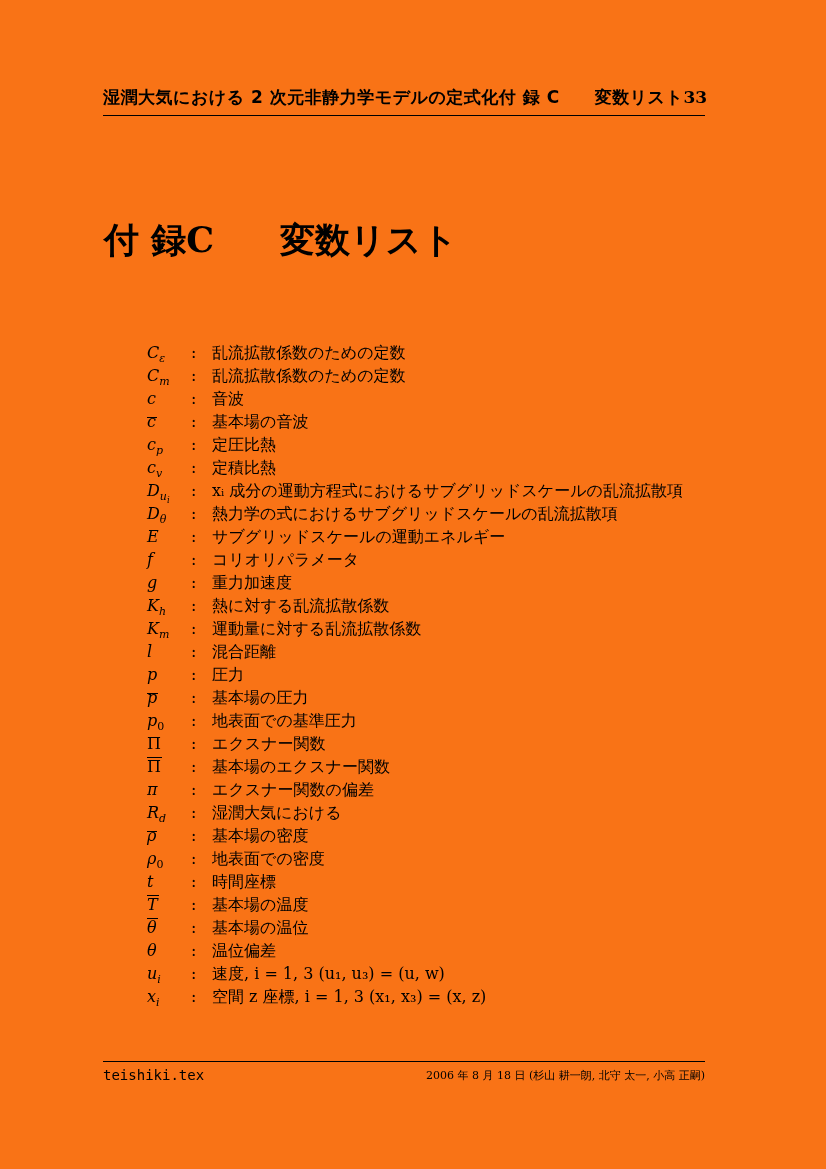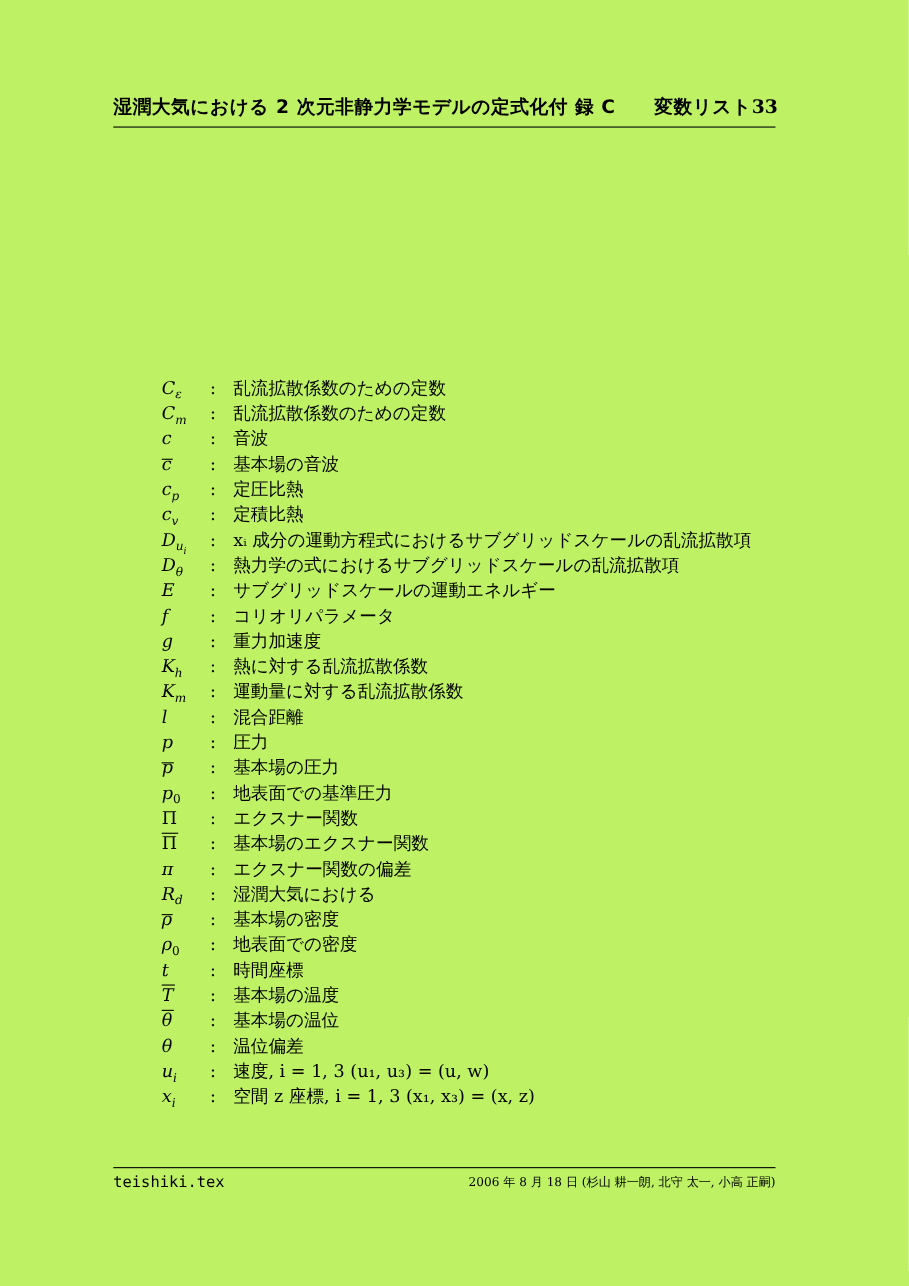--- a/index.html
+++ b/index.html
@@ -3,21 +3,21 @@
 <meta charset="utf-8">
 <style>
   html,body{margin:0;padding:0;}
   body{
     width:826px;height:1169px;
     background:#ffffff;color:#000;
     font-family:"DejaVu Serif","Liberation Serif",serif;
     position:relative;overflow:hidden;
     -webkit-font-smoothing:antialiased;
   }
-  .page{position:absolute;inset:0;background:#bef264;}
+  .page{position:absolute;inset:0;background:#f97316;}
 
   
   .running-header{
     position:absolute;left:103px;top:86px;width:602px;
     display:flex;justify-content:space-between;align-items:baseline;
     border-bottom:1.5px solid #000;padding-bottom:6px;
   }
   .rh-text{
     font-family:"DejaVu Sans","Liberation Sans",sans-serif;
     font-weight:bold;font-size:17px;letter-spacing:0.5px;white-space:nowrap;
@@ -46,38 +46,41 @@
   sub.upright{font-style:normal;}
   .bar{position:relative;display:inline-block;line-height:inherit;}
   .bar::after{content:"";position:absolute;left:0;right:-1px;border-top:1.3px solid #000;}
   .bar-low::after{top:7px;}
   .bar-tall::after{top:2px;}
 
   
   .footer{
     position:absolute;left:103px;top:1061px;width:602px;
     border-top:1.5px solid #000;padding-top:5px;
-    display:flex;justify-content:space-between;align-items:flex-start;
+    display:flex;justify-content:space-between;align-items:flex-end;
   }
   .footer-file{
     font-family:"DejaVu Sans Mono","Liberation Mono",monospace;
     font-size:14px;
   }
   .footer-date{font-size:11px;white-space:nowrap;}
 </style>
 </head>
 <body>
 
 <div class="page">
 
   <div class="running-header">
     <span class="rh-text">湿潤大気における 2 次元非静力学モデルの定式化付 録 C　　変数リスト</span>
     <span class="rh-page">33</span>
   </div>
 
+  <div class="doc-title">
+    <span class="part1">付 録C</span><span class="part2">変数リスト</span>
+  </div>
 
   <div class="var-list">
     <div class="var-row">
       <span class="var-sym"><span>C</span><sub>ε</sub></span>
       <span class="var-colon">:</span>
       <span class="var-desc">乱流拡散係数のための定数</span>
     </div>
 
     <div class="var-row">
       <span class="var-sym"><span>C</span><sub>m</sub></span>

